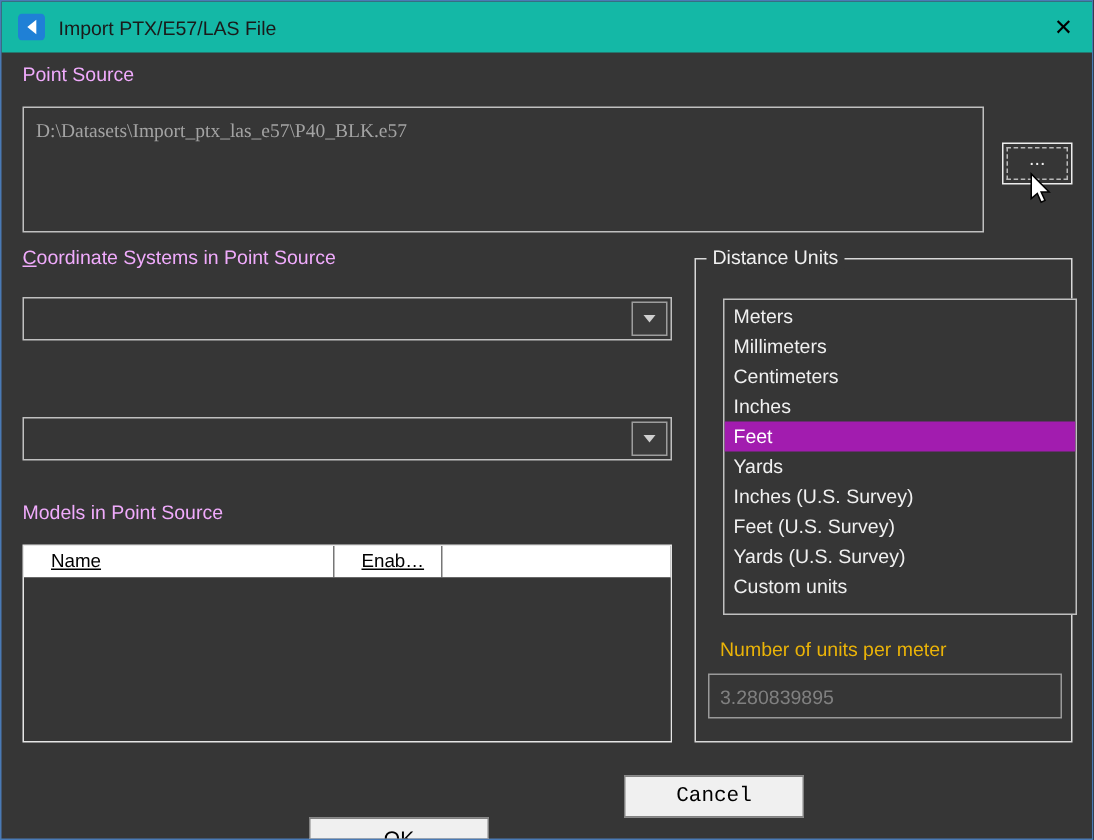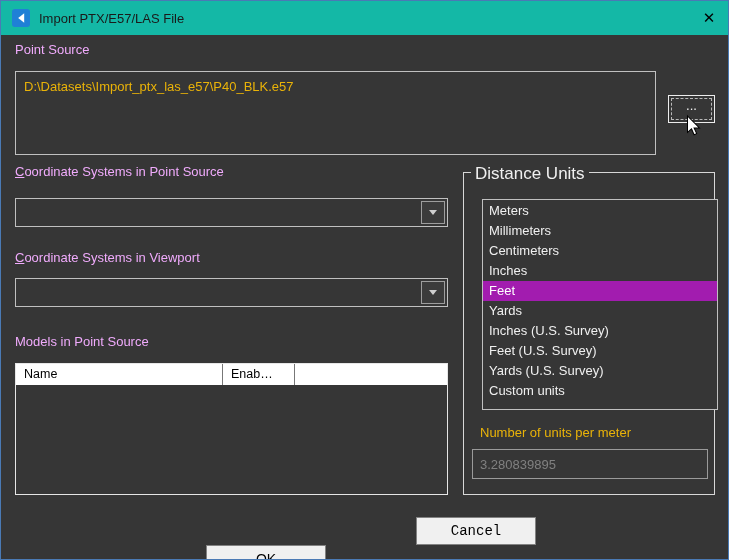--- a/index.html
+++ b/index.html
@@ -11,44 +11,44 @@
   .titlebar { position:absolute; left:0; top:0; right:0; height:34px; background:#14b8a6; display:flex; align-items:center; }
   .app-icon { margin-left:11px; width:18px; height:18px; flex:0 0 auto; display:flex; }
   .title { margin-left:9px; font-size:13px; color:#1a1a1a; }
   .close-btn { position:absolute; right:5px; top:3px; width:28px; height:28px; background:transparent; border:0; font-size:15px; color:#000; display:flex; align-items:center; justify-content:center; cursor:default; }
 
   .lbl { position:absolute; color:#f0abfc; font-size:13px; white-space:nowrap; }
   .accel::first-letter { text-decoration:underline; }
 
   .point-source-label { left:14px; top:41px; }
   .source-box { position:absolute; left:14px; top:70px; width:641px; height:84px; border:1px solid #c0c0c0; }
-  .source-path { position:absolute; left:8px; top:7px; font-size:13px; color:#eab308; white-space:nowrap; }
+  .source-path { position:absolute; left:8px; top:7px; font-size:13px; color:#a3a3a3; white-space:nowrap;font-family:Liberation Serif, serif; }
 
   .browse-btn { position:absolute; left:667px; top:94px; width:47px; height:28px; background:#363636; border:1px solid #ededed; color:#f0f0f0; font-size:13px; text-align:center; padding-bottom:8px; cursor:default; }
   .browse-btn::after { content:""; position:absolute; inset:2px; border:1px dashed #b9b9b9; }
 
   .coord-ps-label { left:14px; top:163px; }
   .coord-vp-label { left:14px; top:249px; }
   .combo { position:absolute; width:433px; height:29px; background:#363636; border:1px solid #c0c0c0; }
   .combo1 { left:14px; top:197px; }
   .combo2 { left:14px; top:277px; }
   .combo-value { position:absolute; left:7px; top:6px; font-size:13px; color:#f0f0f0; }
   .arrow-box { position:absolute; top:2px; right:2px; bottom:2px; width:24px; border:1px solid #9d9d9d; background:#3b3b3b; display:flex; align-items:center; justify-content:center; }
   .tri-down { width:0; height:0; border-left:4px solid transparent; border-right:4px solid transparent; border-top:5px solid #cfcfcf; }
 
   .models-label { left:14px; top:333px; }
   .models-table { position:absolute; left:14px; top:362px; width:433px; height:132px; border:1px solid #e6e6e6; }
   .models-header { position:absolute; left:0; right:0; top:0; height:21px; background:#ffffff; display:flex; }
-  .hcell { font-size:12.5px; color:#000; line-height:21px; padding-left:8px; border-right:1px solid #777; }
+  .hcell { font-size:12.5px; color:#000; line-height:21px; padding-left:18px; border-right:1px solid #777;text-decoration:underline; }
   .hcell.name { width:207px; }
   .hcell.enabled { width:72px; }
   .models-body { position:absolute; left:0; right:0; top:21px; bottom:0; background:#363636; }
 
   .units-group { position:absolute; left:462px; top:171px; width:252px; height:323px; border:1px solid #d8d8d8; }
-  .units-legend { position:absolute; left:7px; top:-9px; padding:0 4px; background:#363636; color:#f0f0f0; font-size:17px; }
+  .units-legend { position:absolute; left:7px; top:-9px; padding:0 4px; background:#363636; color:#f0f0f0; font-size:13px; }
   .units-list { position:absolute; left:8px; top:26px; width:236px; height:211px; border:1px solid #c0c0c0; overflow:hidden; padding-top:1px; background:#363636;margin-left:10px; }
   .unit-item { height:20px; line-height:20px; padding-left:6px; font-size:13px; color:#f0f0f0; white-space:nowrap; cursor:default; }
   .unit-item.selected { background:#a21caf; color:#ffffff; }
   .upm-label { position:absolute; left:16px; top:252px; color:#eab308; font-size:13px; white-space:nowrap; }
   .units-input { position:absolute; left:8px; top:276px; width:236px; height:30px; background:#363636; border:1px solid #9a9a9a; color:#808080; font-size:13px; padding-left:7px; font-family:inherit; outline:none; }
 
   .dlg-btn { position:absolute; width:120px; height:28px; background:#f0f0f0; border:1px solid #828282; color:#000; font-size:14px; font-family:inherit; cursor:default; }
   .ok-btn { left:205px; top:544px; }
   .cancel-btn { left:415px; top:516px;font-family:Liberation Mono, monospace; }
 
@@ -79,21 +79,20 @@
   <button class="browse-btn"><span>...</span></button>
 
   <div class="lbl accel coord-ps-label">Coordinate Systems in Point Source</div>
   <div class="combo combo1">
     <span class="combo-value"></span>
     <span class="arrow-box">
         <span class="tri-down"></span>
       </span>
   </div>
 
-  <div class="lbl accel coord-vp-label">Coordinate Systems in Viewport</div>
   <div class="combo combo2">
     <span class="combo-value"></span>
     <span class="arrow-box">
         <span class="tri-down"></span>
       </span>
   </div>
 
   <div class="lbl models-label">Models in Point Source</div>
   <div class="models-table">
     <div class="models-header">

